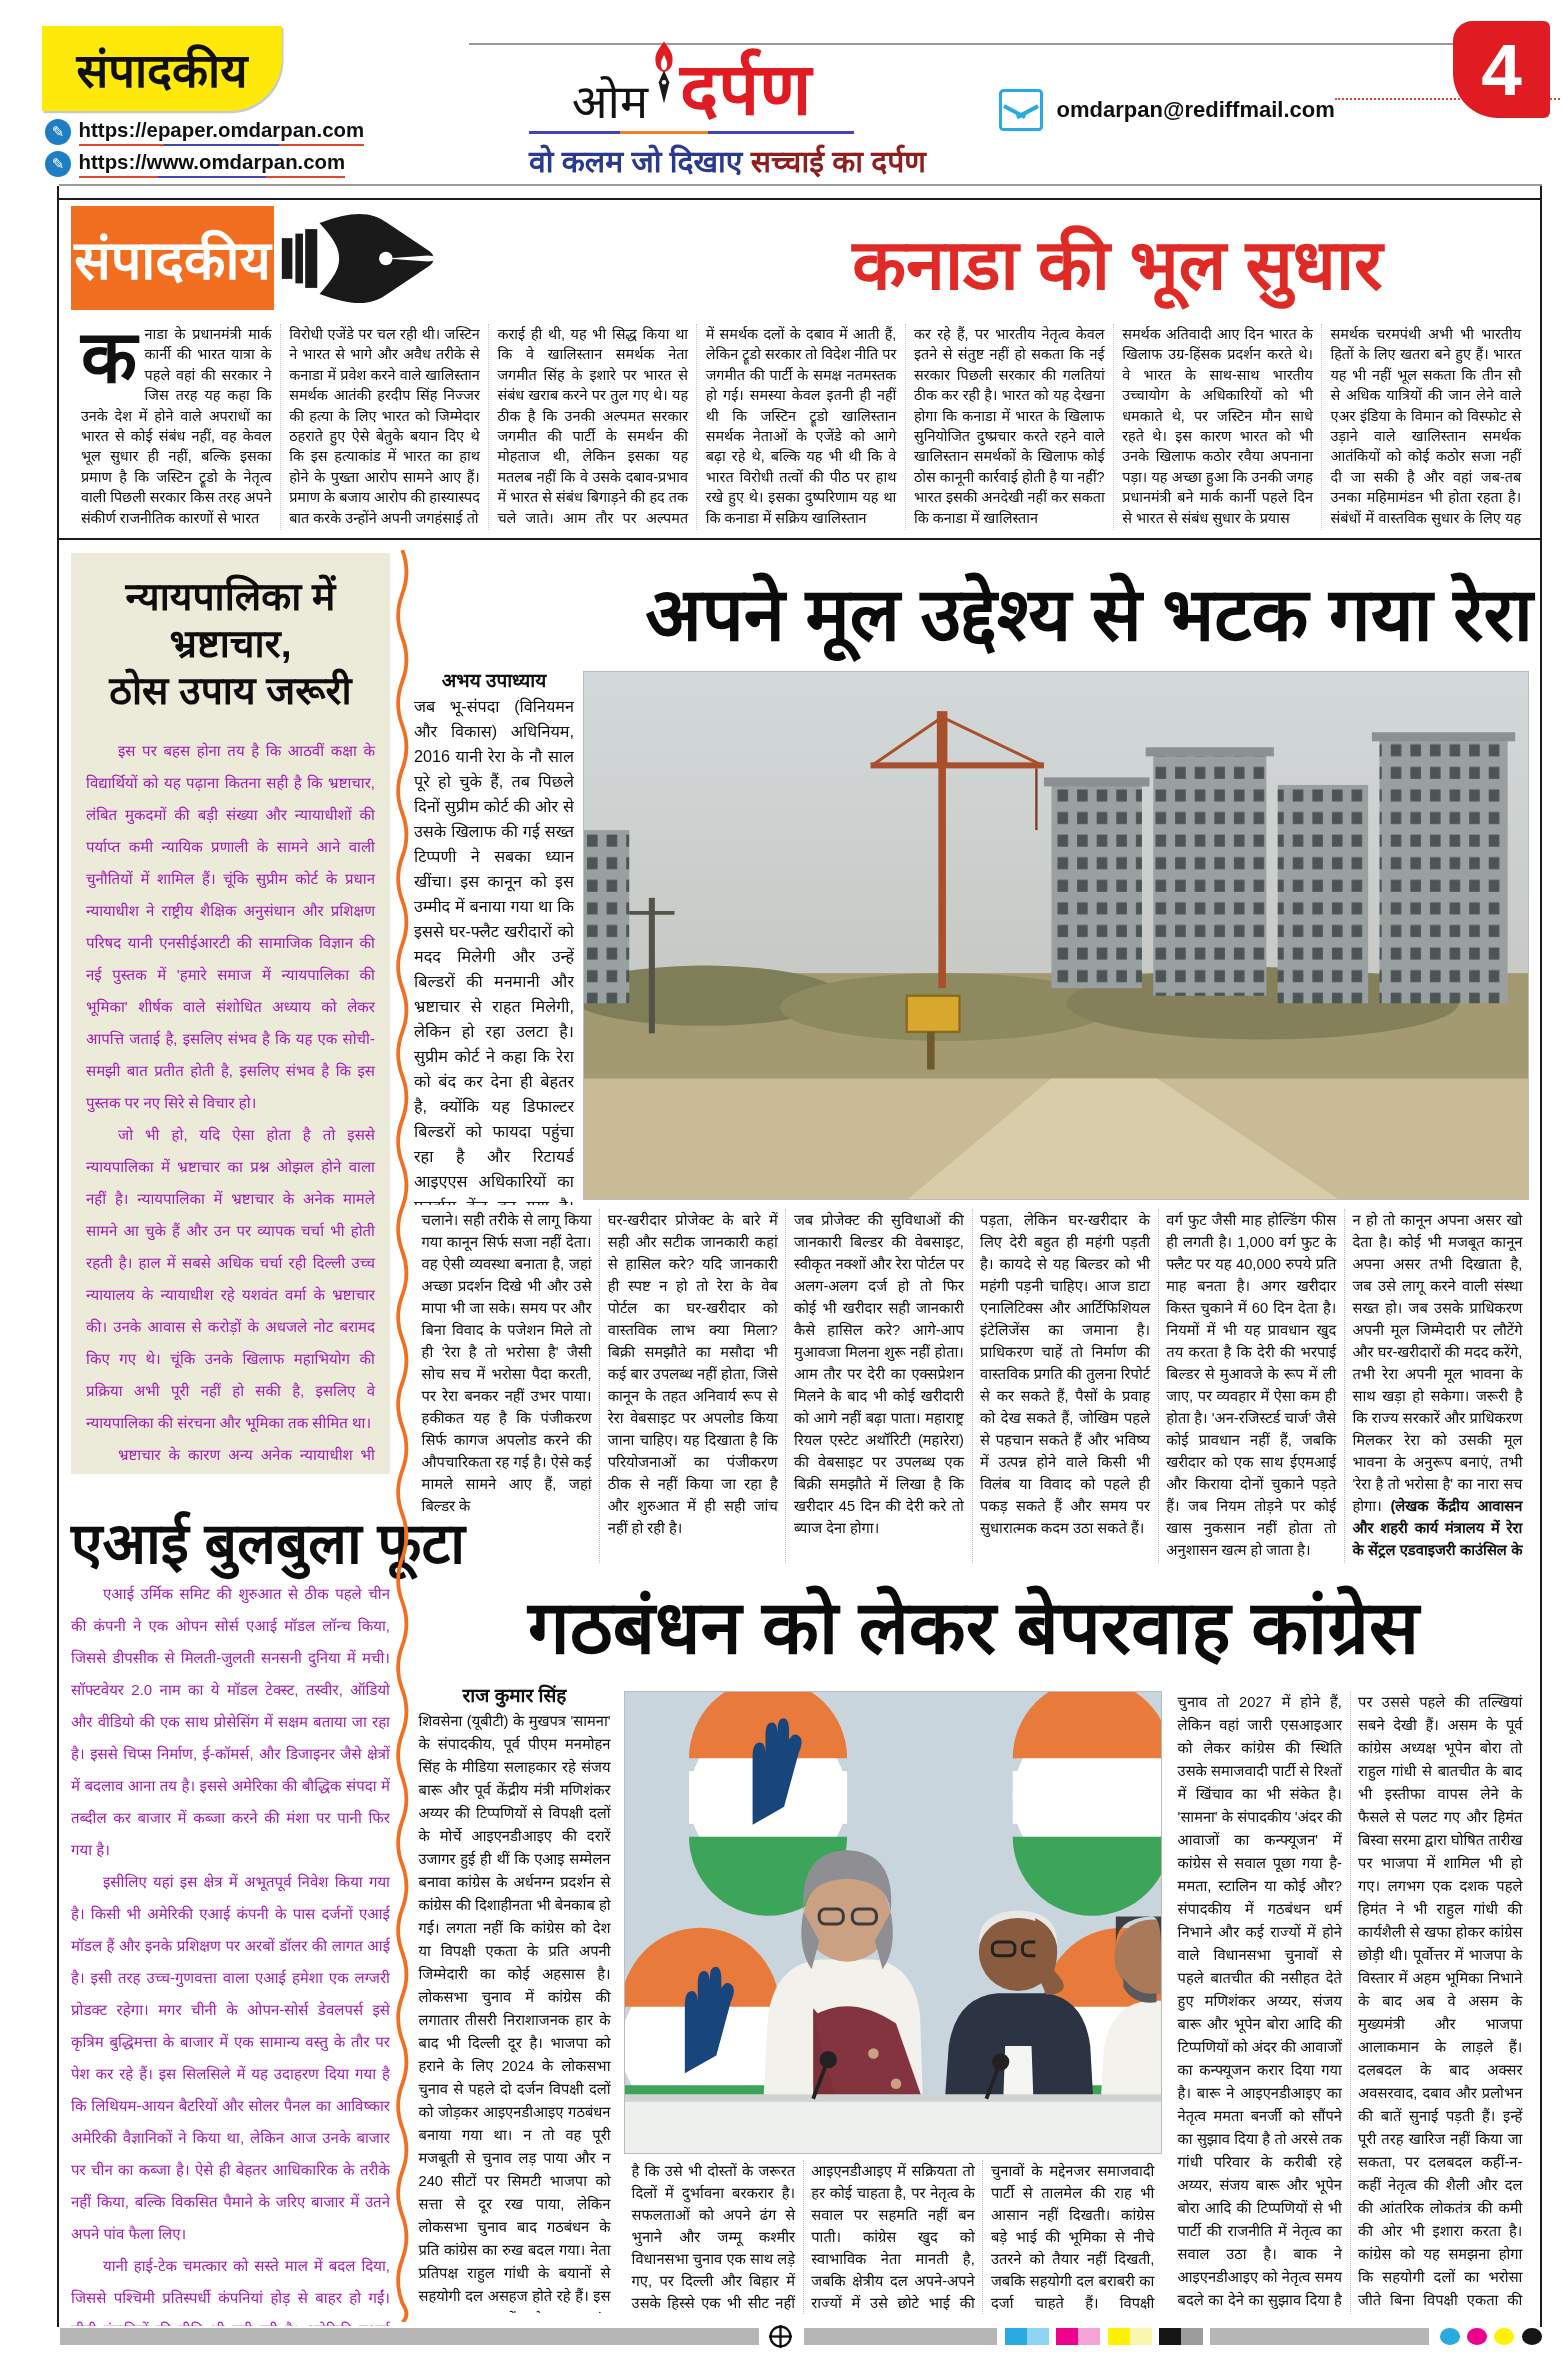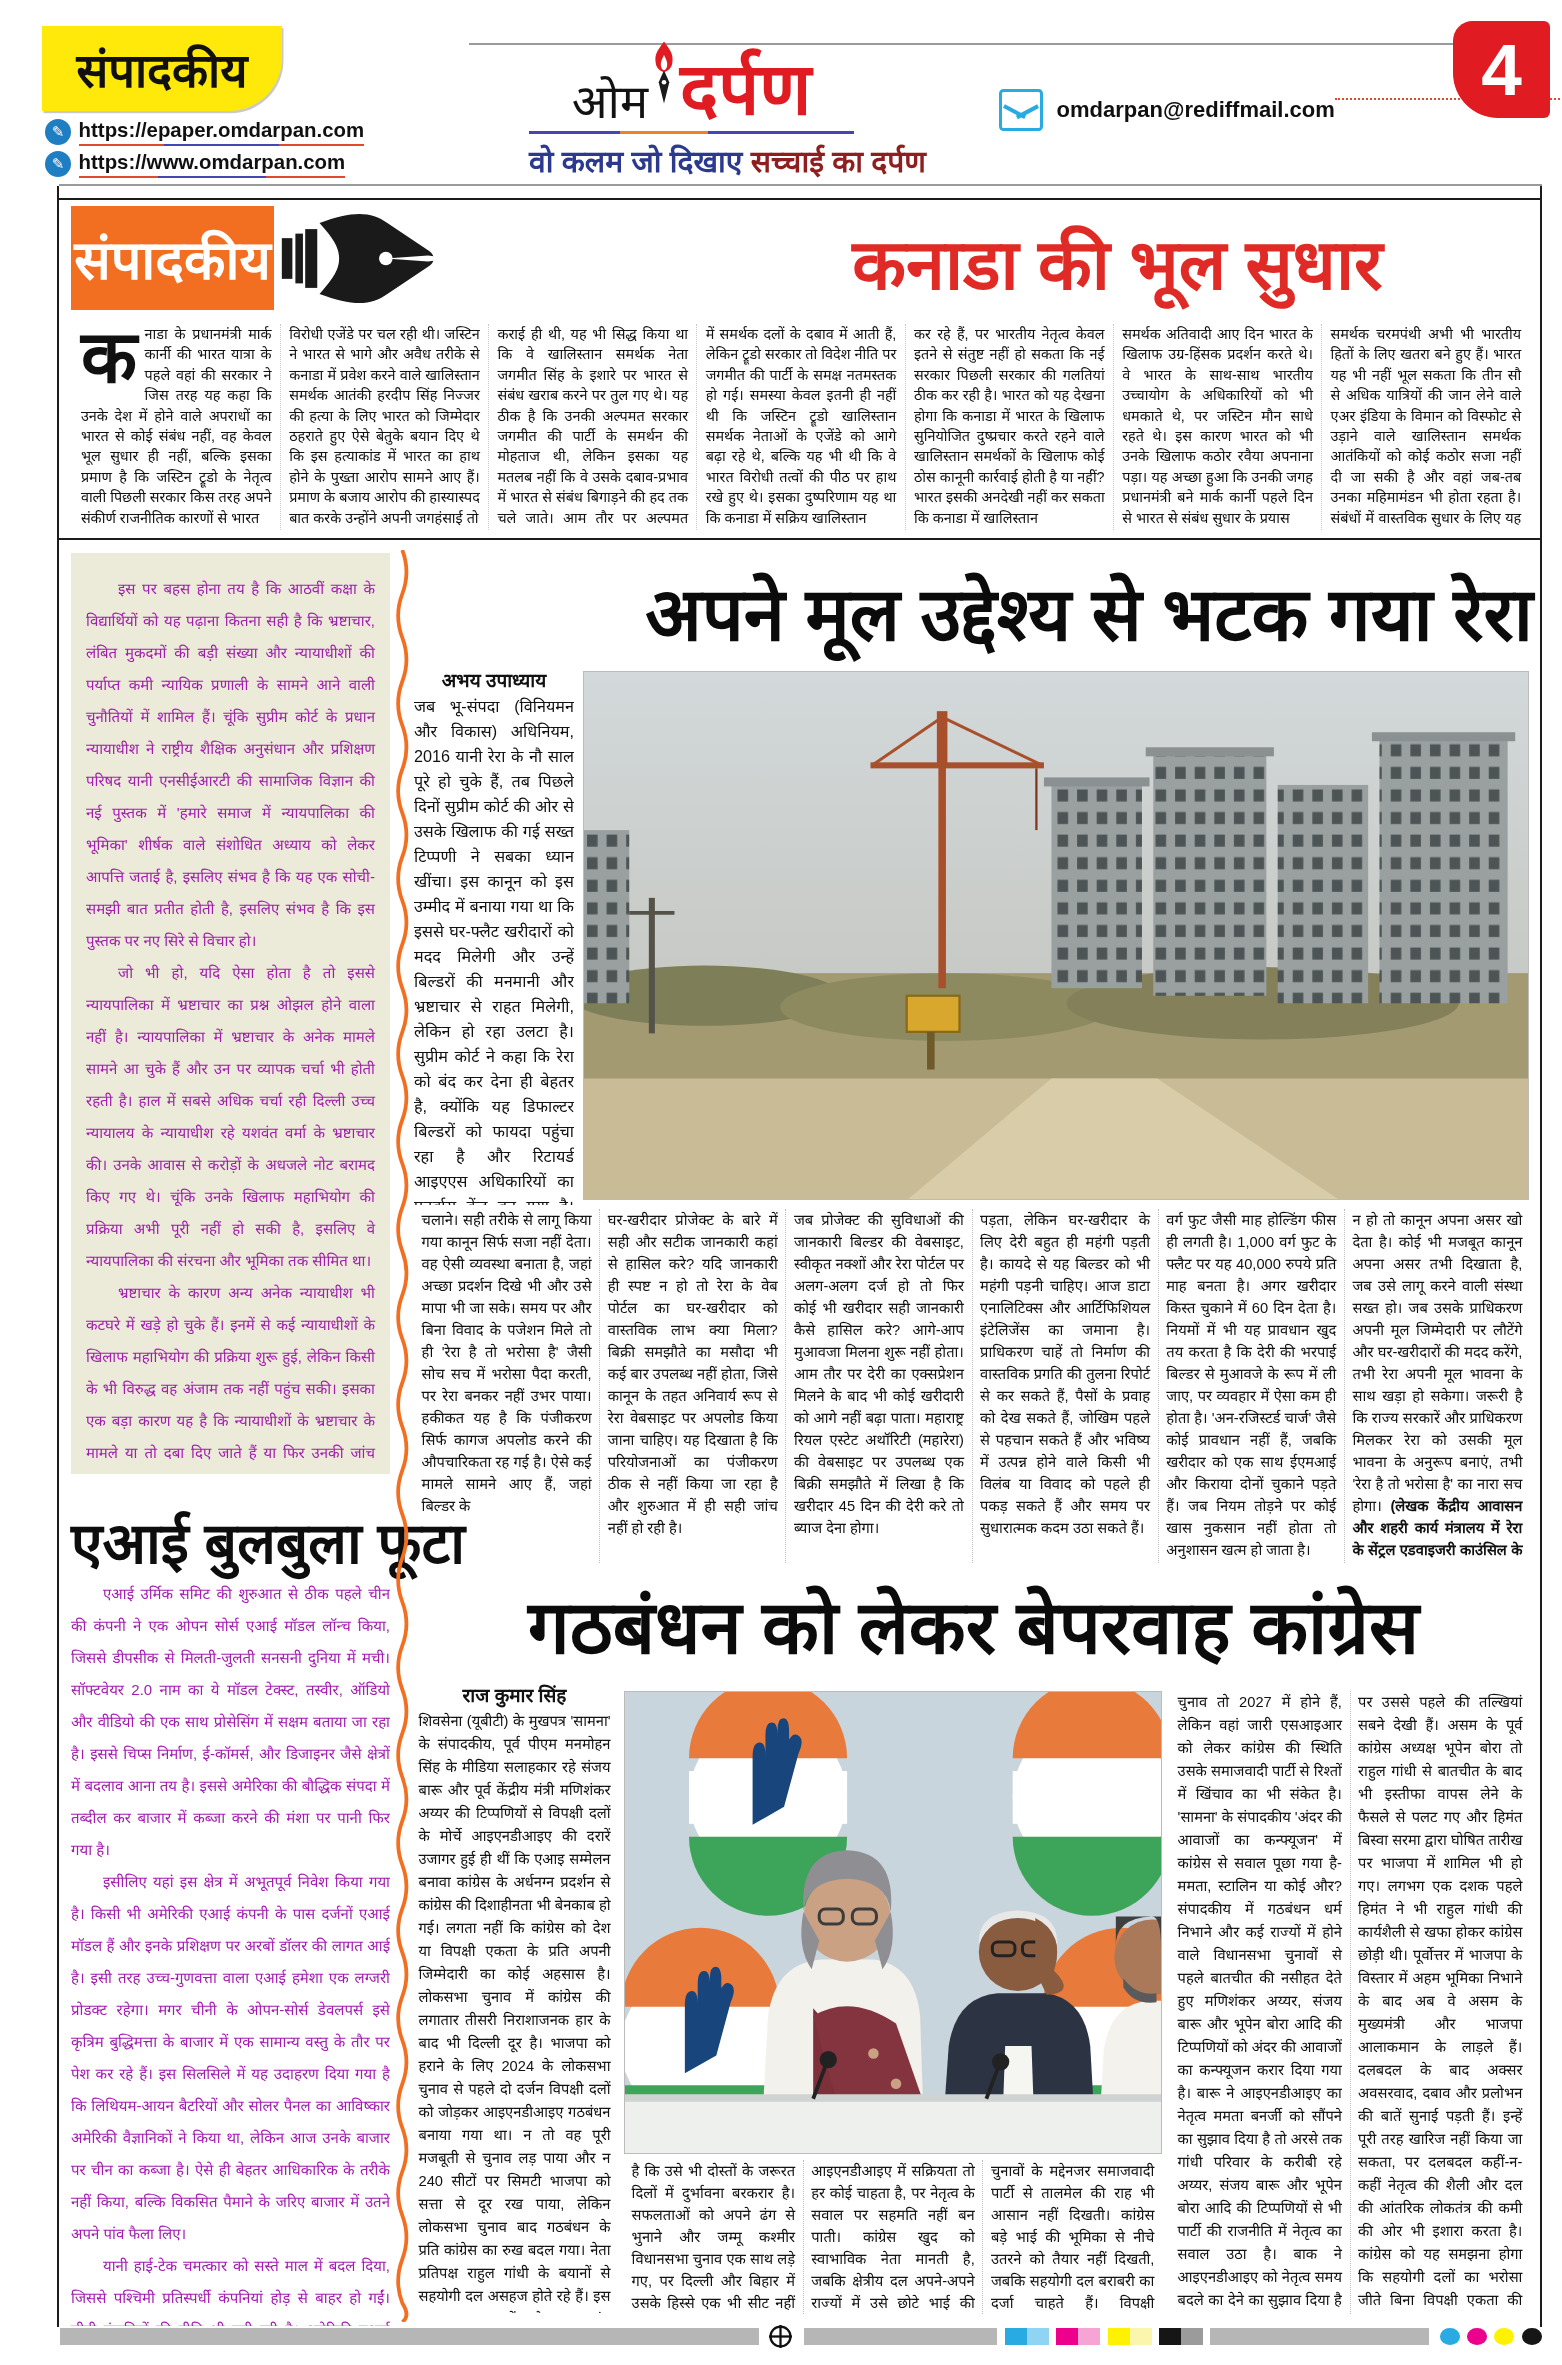--- a/index.html
+++ b/index.html
@@ -179,20 +179,24 @@
     <div class="edit-col">विरोधी एजेंडे पर चल रही थी। जस्टिन ने भारत से भागे और अवैध तरीके से कनाडा में प्रवेश करने वाले खालिस्तान समर्थक आतंकी हरदीप सिंह निज्जर की हत्या के लिए भारत को जिम्मेदार ठहराते हुए ऐसे बेतुके बयान दिए थे कि इस हत्याकांड में भारत का हाथ होने के पुख्ता आरोप सामने आए हैं। प्रमाण के बजाय आरोप की हास्यास्पद बात करके उन्होंने अपनी जगहंसाई तो</div>
     <div class="edit-col">कराई ही थी, यह भी सिद्ध किया था कि वे खालिस्तान समर्थक नेता जगमीत सिंह के इशारे पर भारत से संबंध खराब करने पर तुल गए थे। यह ठीक है कि उनकी अल्पमत सरकार जगमीत की पार्टी के समर्थन की मोहताज थी, लेकिन इसका यह मतलब नहीं कि वे उसके दबाव-प्रभाव में भारत से संबंध बिगाड़ने की हद तक चले जाते। आम तौर पर अल्पमत सरकारें घरेलू मामलों</div>
     <div class="edit-col">में समर्थक दलों के दबाव में आती हैं, लेकिन ट्रूडो सरकार तो विदेश नीति पर जगमीत की पार्टी के समक्ष नतमस्तक हो गई। समस्या केवल इतनी ही नहीं थी कि जस्टिन ट्रूडो खालिस्तान समर्थक नेताओं के एजेंडे को आगे बढ़ा रहे थे, बल्कि यह भी थी कि वे भारत विरोधी तत्वों की पीठ पर हाथ रखे हुए थे। इसका दुष्परिणाम यह था कि कनाडा में सक्रिय खालिस्तान</div>
     <div class="edit-col">कर रहे हैं, पर भारतीय नेतृत्व केवल इतने से संतुष्ट नहीं हो सकता कि नई सरकार पिछली सरकार की गलतियां ठीक कर रही है। भारत को यह देखना होगा कि कनाडा में भारत के खिलाफ सुनियोजित दुष्प्रचार करते रहने वाले खालिस्तान समर्थकों के खिलाफ कोई ठोस कानूनी कार्रवाई होती है या नहीं? भारत इसकी अनदेखी नहीं कर सकता कि कनाडा में खालिस्तान</div>
     <div class="edit-col">समर्थक अतिवादी आए दिन भारत के खिलाफ उग्र-हिंसक प्रदर्शन करते थे। वे भारत के साथ-साथ भारतीय उच्चायोग के अधिकारियों को भी धमकाते थे, पर जस्टिन मौन साधे रहते थे। इस कारण भारत को भी उनके खिलाफ कठोर रवैया अपनाना पड़ा। यह अच्छा हुआ कि उनकी जगह प्रधानमंत्री बने मार्क कार्नी पहले दिन से भारत से संबंध सुधार के प्रयास</div>
     <div class="edit-col">समर्थक चरमपंथी अभी भी भारतीय हितों के लिए खतरा बने हुए हैं। भारत यह भी नहीं भूल सकता कि तीन सौ से अधिक यात्रियों की जान लेने वाले एअर इंडिया के विमान को विस्फोट से उड़ाने वाले खालिस्तान समर्थक आतंकियों को कोई कठोर सजा नहीं दी जा सकी है और वहां जब-तब उनका महिमामंडन भी होता रहता है। संबंधों में वास्तविक सुधार के लिए यह सब बंद होना चाहिए।</div>
   </div>
 </div>
 
 <div class="abs jud-panel">
+  <div class="jud-headline">
+    <div>न्यायपालिका में भ्रष्टाचार,</div>
+    <div>ठोस उपाय जरूरी</div>
+  </div>
   <div class="body-text">
     <p>इस पर बहस होना तय है कि आठवीं कक्षा के विद्यार्थियों को यह पढ़ाना कितना सही है कि भ्रष्टाचार, लंबित मुकदमों की बड़ी संख्या और न्यायाधीशों की पर्याप्त कमी न्यायिक प्रणाली के सामने आने वाली चुनौतियों में शामिल हैं। चूंकि सुप्रीम कोर्ट के प्रधान न्यायाधीश ने राष्ट्रीय शैक्षिक अनुसंधान और प्रशिक्षण परिषद यानी एनसीईआरटी की सामाजिक विज्ञान की नई पुस्तक में 'हमारे समाज में न्यायपालिका की भूमिका' शीर्षक वाले संशोधित अध्याय को लेकर आपत्ति जताई है, इसलिए संभव है कि यह एक सोची-समझी बात प्रतीत होती है, इसलिए संभव है कि इस पुस्तक पर नए सिरे से विचार हो।</p>
     <p>जो भी हो, यदि ऐसा होता है तो इससे न्यायपालिका में भ्रष्टाचार का प्रश्न ओझल होने वाला नहीं है। न्यायपालिका में भ्रष्टाचार के अनेक मामले सामने आ चुके हैं और उन पर व्यापक चर्चा भी होती रहती है। हाल में सबसे अधिक चर्चा रही दिल्ली उच्च न्यायालय के न्यायाधीश रहे यशवंत वर्मा के भ्रष्टाचार की। उनके आवास से करोड़ों के अधजले नोट बरामद किए गए थे। चूंकि उनके खिलाफ महाभियोग की प्रक्रिया अभी पूरी नहीं हो सकी है, इसलिए वे न्यायपालिका की संरचना और भूमिका तक सीमित था।</p>
     <p>भ्रष्टाचार के कारण अन्य अनेक न्यायाधीश भी कटघरे में खड़े हो चुके हैं। इनमें से कई न्यायाधीशों के खिलाफ महाभियोग की प्रक्रिया शुरू हुई, लेकिन किसी के भी विरुद्ध वह अंजाम तक नहीं पहुंच सकी। इसका एक बड़ा कारण यह है कि न्यायाधीशों के भ्रष्टाचार के मामले या तो दबा दिए जाते हैं या फिर उनकी जांच आगे नहीं बढ़ पाती। कहना कठिन है कि एनसीईआरटी ने क्या सोचकर न्यायपालिका वाले पाठ को संशोधित किया और उसमें भ्रष्टाचार आदि का उल्लेख किया, लेकिन इससे किसी को असहमत नहीं होना चाहिए कि न्यायिक भ्रष्टाचार के बारे में जानकारी देने से नुकसान नहीं, भरोसे का संकट ही सामने आता है।</p>
 
   </div>
 </div>
 
 <div class="abs ai-headline">एआई बुलबुला फूटा</div>
 <div class="abs ai-body body-text">

